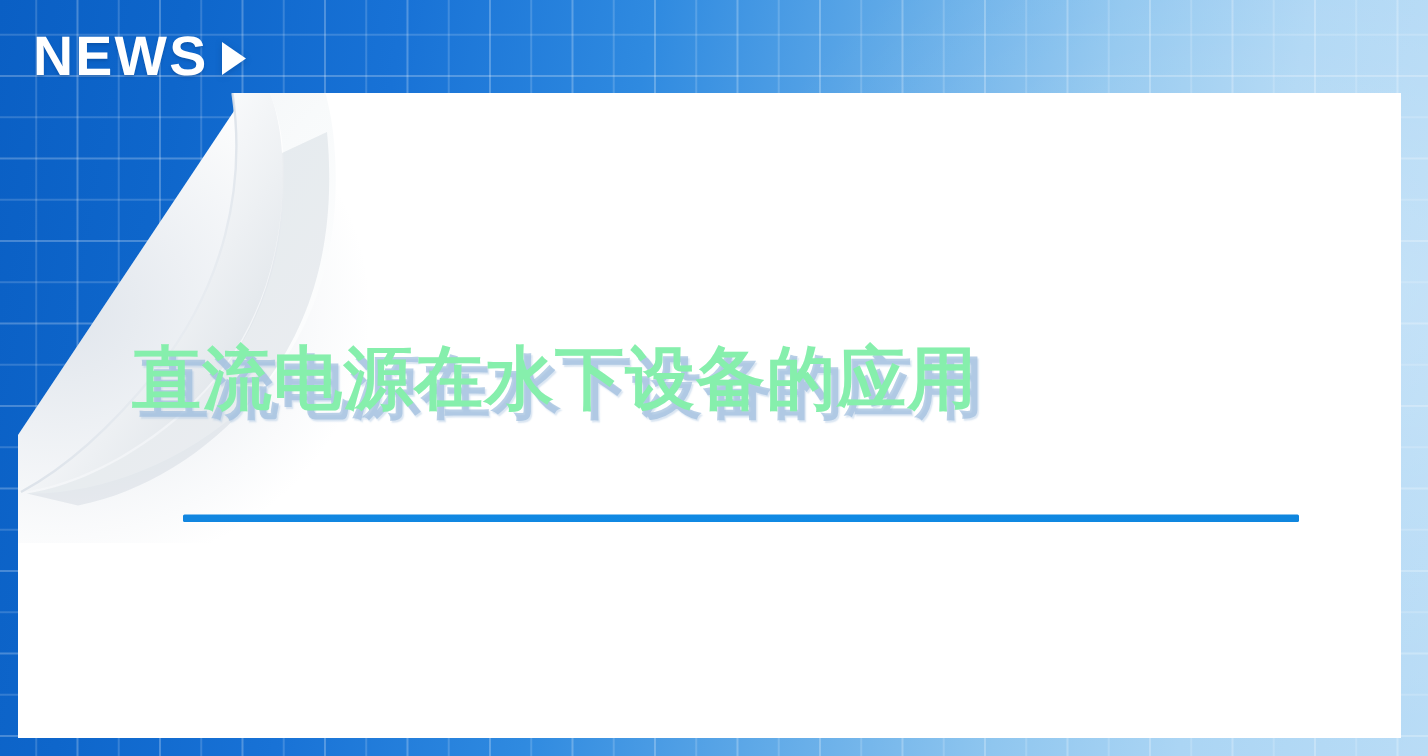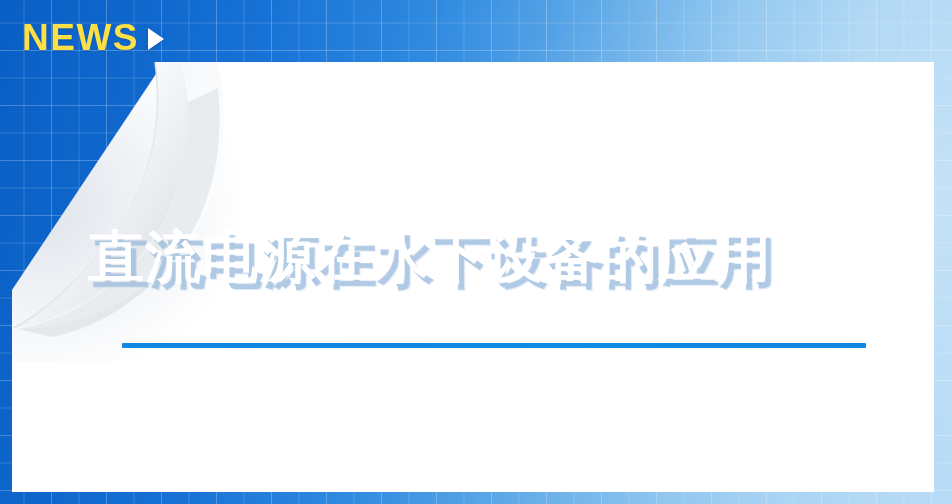--- a/index.html
+++ b/index.html
@@ -66,21 +66,21 @@
   .news-kicker {
     position: absolute;
     left: 22px;
     top: 19px;
     display: flex;
     align-items: center;
     gap: 9px;
     z-index: 40;
   }
   .news-kicker .news-word {
-    color: #fde047;
+    color: #ffffff;
     font-size: 37px;
     font-weight: 700;
     letter-spacing: 1.5px;
     line-height: 1;
     font-family: "Liberation Sans", "DejaVu Sans", sans-serif;
     text-shadow: 0 1px 2px rgba(0,40,90,0.25);
   }
   .news-kicker .news-arrow {
     width: 0;
     height: 0;
@@ -138,25 +138,25 @@
   .headline {
     position: absolute;
     left: 88px;
     top: 228px;
     width: 830px;
     z-index: 30;
   }
   .headline .title {
     margin: 0;
     font-family: "DejaVu Sans", "Liberation Sans", sans-serif;
-    font-size: 56px;
+    font-size: 46px;
     font-weight: 700;
     line-height: 1.05;
     letter-spacing: 1px;
-    color: #ffffff;
+    color: #86efac;
     white-space: nowrap;
     text-shadow:
       5px 6px 0 rgba(160,190,222,0.72),
       6px 7px 1px rgba(170,198,226,0.45);
   }
 
   
   .rule {
     position: absolute;
     left: 122px;

